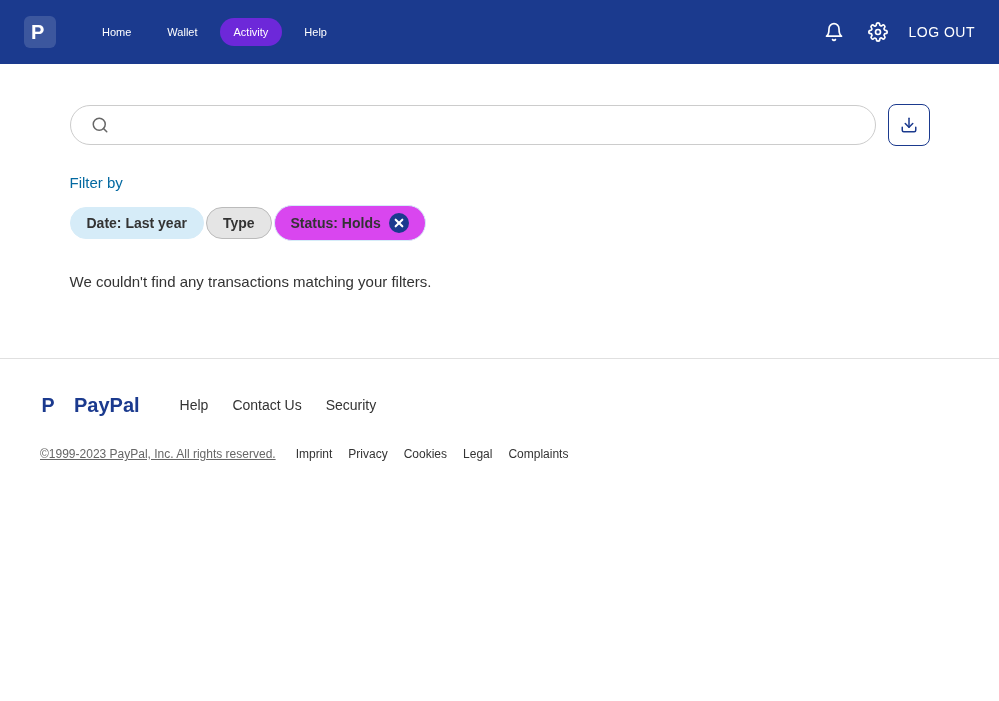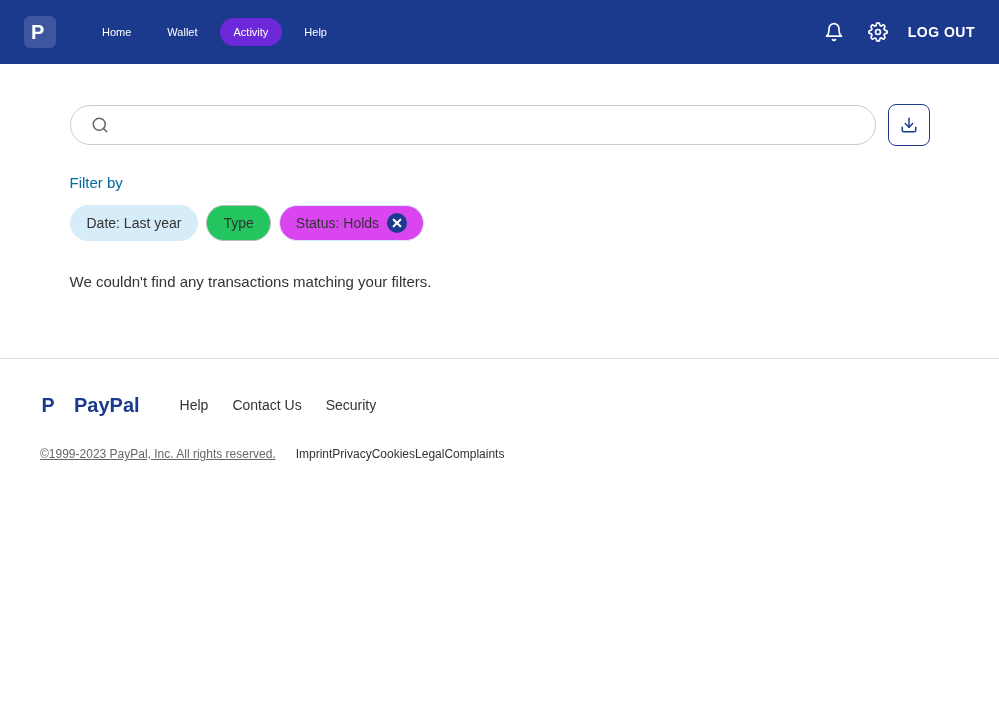--- a/index.html
+++ b/index.html
@@ -50,21 +50,21 @@
       cursor: pointer;
       color: #fff;
       display: flex;
       align-items: center;
       justify-content: center;
       padding: 4px;
     }
     .nav-logout {
       color: #fff;
       font-size: 14px;
-      font-weight: 700;
+      font-weight: 400;
       cursor: pointer;
       letter-spacing: 0.5px;
       background: none;
       border: none;
     }
 
     
     .main-content {
       max-width: 900px;
       margin: 0 auto;
@@ -113,40 +113,42 @@
     
     .filter-section { margin-bottom: 24px; }
     .filter-label {
       font-size: 15px;
       font-weight: 500;
       color: #0369a1;
       margin-bottom: 14px;
     }
     .filter-chips {
       display: flex;
-      gap: 8px;
+      align-items: center;
+      gap: 2px;
       flex-wrap: wrap;
+      font-weight: bold;
     }
     .chip {
       border-radius: 20px;
       padding: 7px 16px;
       font-size: 14px;
       cursor: pointer;
       display: flex;
       align-items: center;
       gap: 8px;
       white-space: nowrap;
     }
     .chip-blue-light {
       background: #d6ecf8;
       border: 1.5px solid #d6ecf8;
       color: #333;
     }
     .chip-outline {
-      background: #22c55e;
+      background: #e5e5e5;
       border: 1.5px solid #bbb;
       color: #333;
     }
     .chip-selected {
       background: #d946ef;
       border: 1.5px solid #d6ecf8;
       color: #333;
     }
     .chip-close-btn {
       background: #1b3a8e;
@@ -216,20 +218,21 @@
       gap: 20px;
       flex-wrap: wrap;
     }
     .footer-copyright {
       font-size: 12px;
       color: #666;
       text-decoration: underline;
     }
     .footer-legal-links {
       display: flex;
+      gap: 16px;
     }
     .footer-legal-link {
       font-size: 12px;
       color: #333;
       text-decoration: none;
       cursor: pointer;
     }
   </style>
 </head>
 <body>

